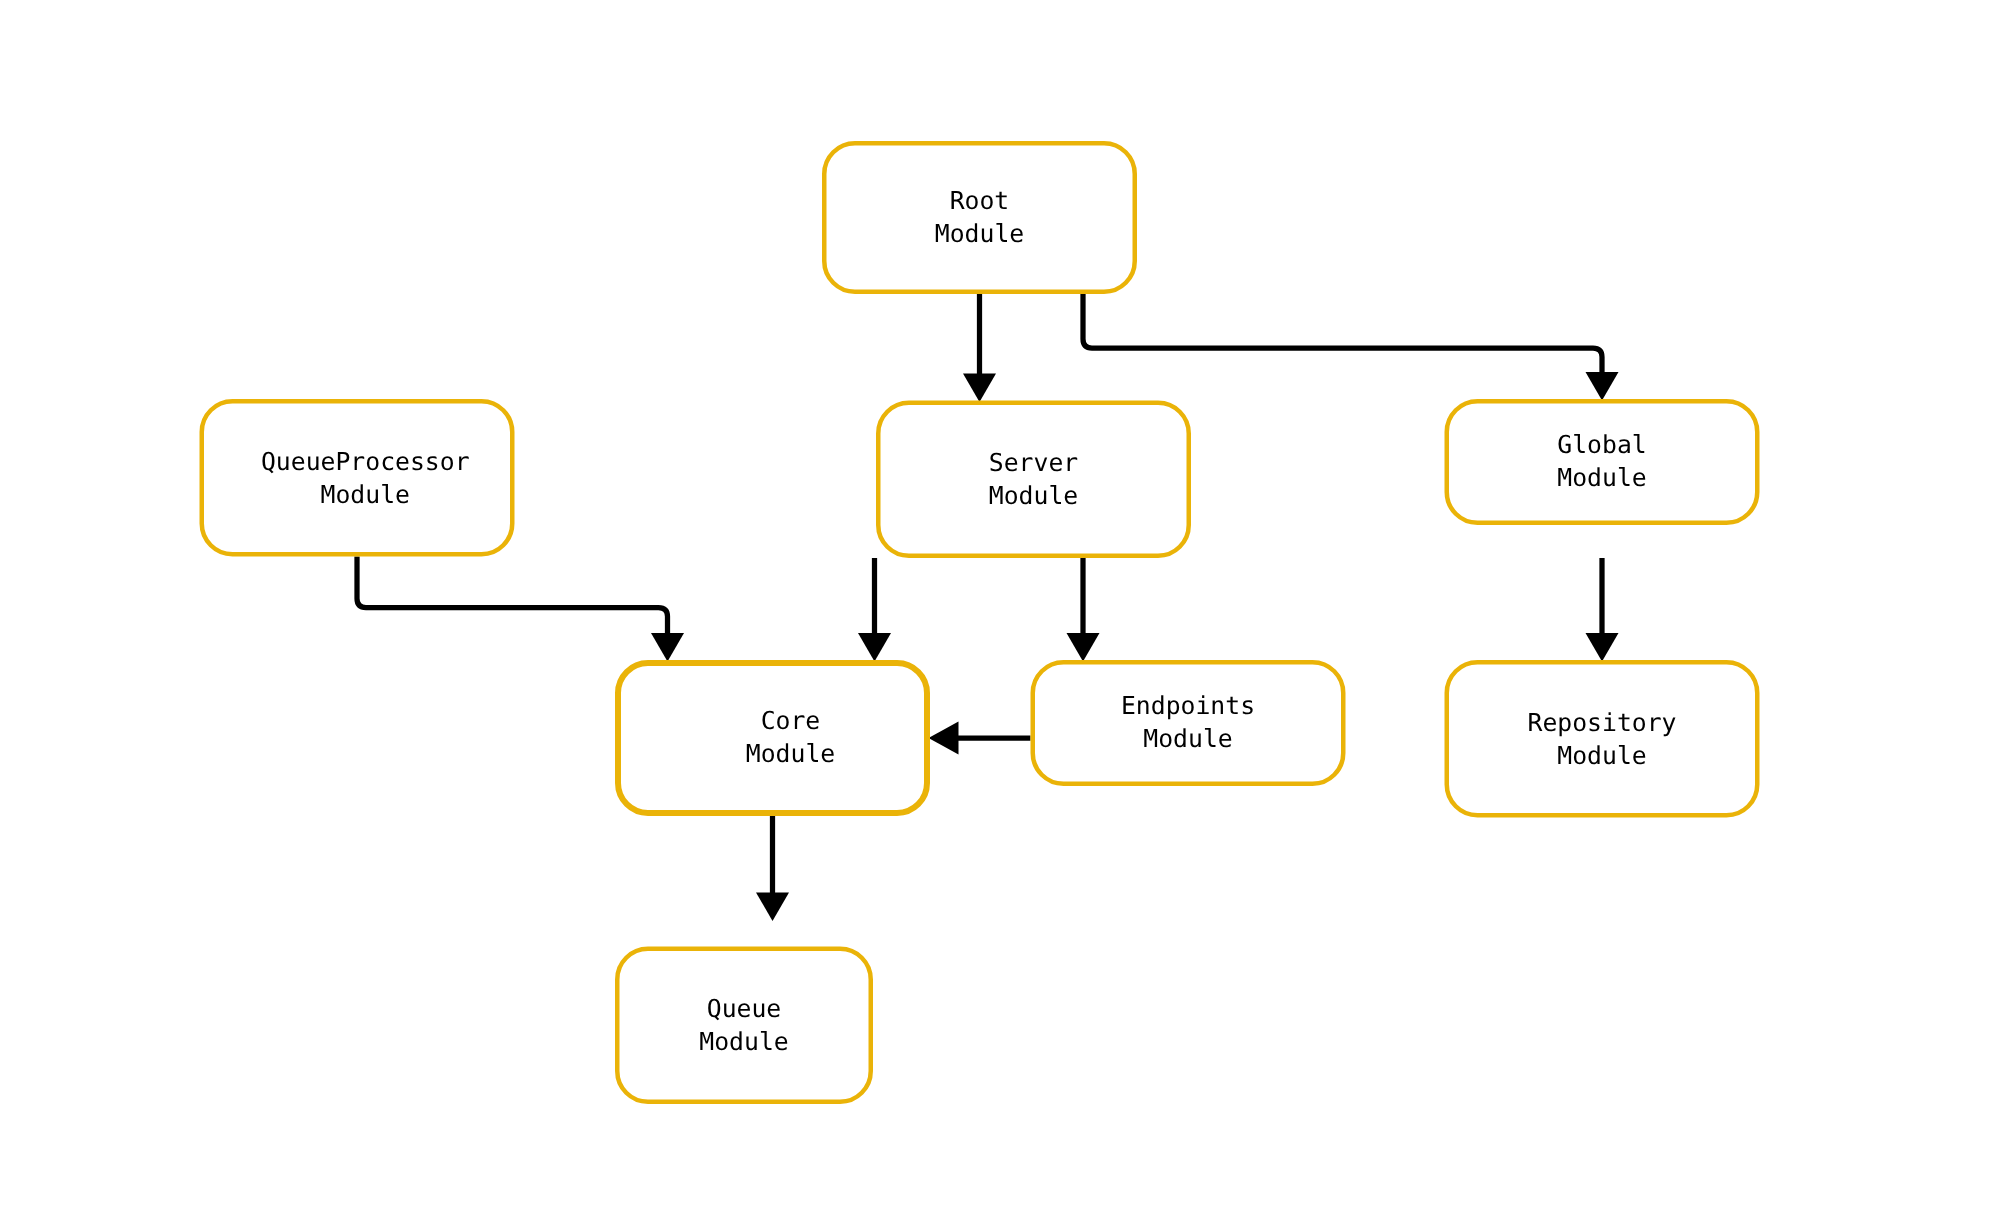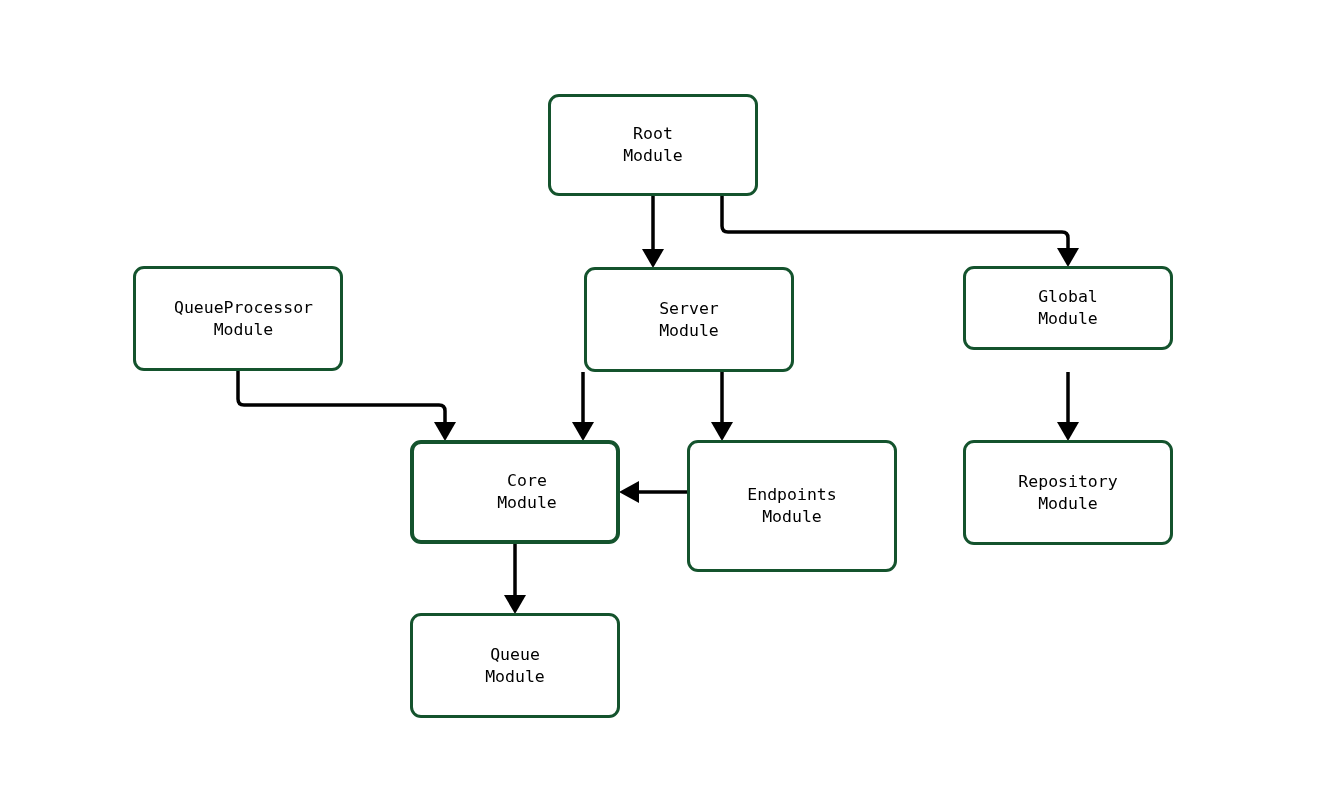--- a/index.html
+++ b/index.html
@@ -21,22 +21,22 @@
     left: 0;
     top: 0;
     width: 1337px;
     height: 809px;
     pointer-events: none;
   }
   .node {
     position: absolute;
     box-sizing: border-box;
     background: #ffffff;
-    border: 3px solid #14532d;
-    border-radius: 11px;
+    border: 3px solid #eab308;
+    border-radius: 22px;
     display: flex;
     align-items: center;
     justify-content: center;
     z-index: 2;
   }
   .node.emphasis {
     border-width: 4px;
   }
   .node-label {
     text-align: center;
@@ -114,28 +114,28 @@
   <div class="node" style="left: 963px; top: 266px; width: 210px; height: 84px;">
     <span class="node-label">Global
 Module</span>
   </div>
 
   <div class="node emphasis" style="left: 410px; top: 440px; width: 210px; height: 104px; padding-left: 24px;">
     <span class="node-label">Core
 Module</span>
   </div>
 
-  <div class="node" style="left: 687px; top: 440px; width: 210px; height: 132px;">
+  <div class="node" style="left: 687px; top: 440px; width: 210px; height: 84px;">
     <span class="node-label">Endpoints
 Module</span>
   </div>
 
   <div class="node" style="left: 963px; top: 440px; width: 210px; height: 105px;">
     <span class="node-label">Repository
 Module</span>
   </div>
 
-  <div class="node" style="left: 410px; top: 613px; width: 210px; height: 105px; align-items: center;">
+  <div class="node" style="left: 410px; top: 631px; width: 172px; height: 105px; align-items: center;">
     <span class="node-label">Queue
 Module</span>
   </div>
 
 </div>
 
 </body></html>

